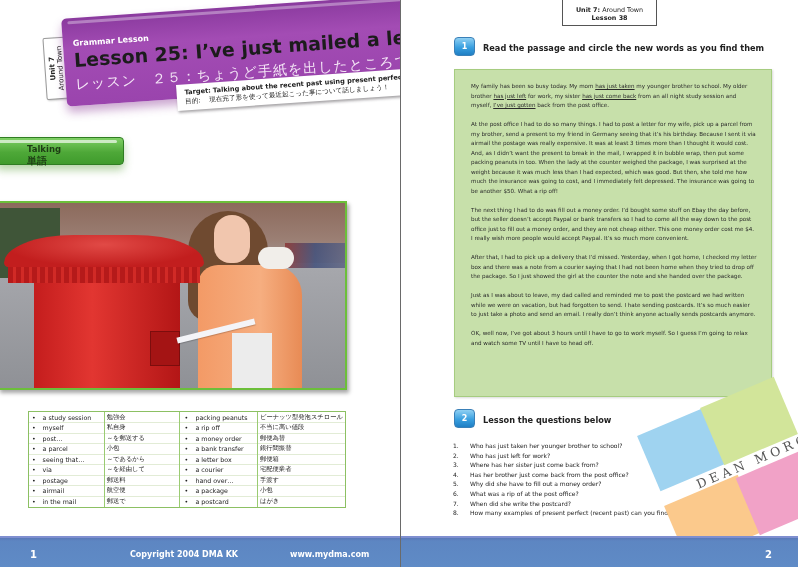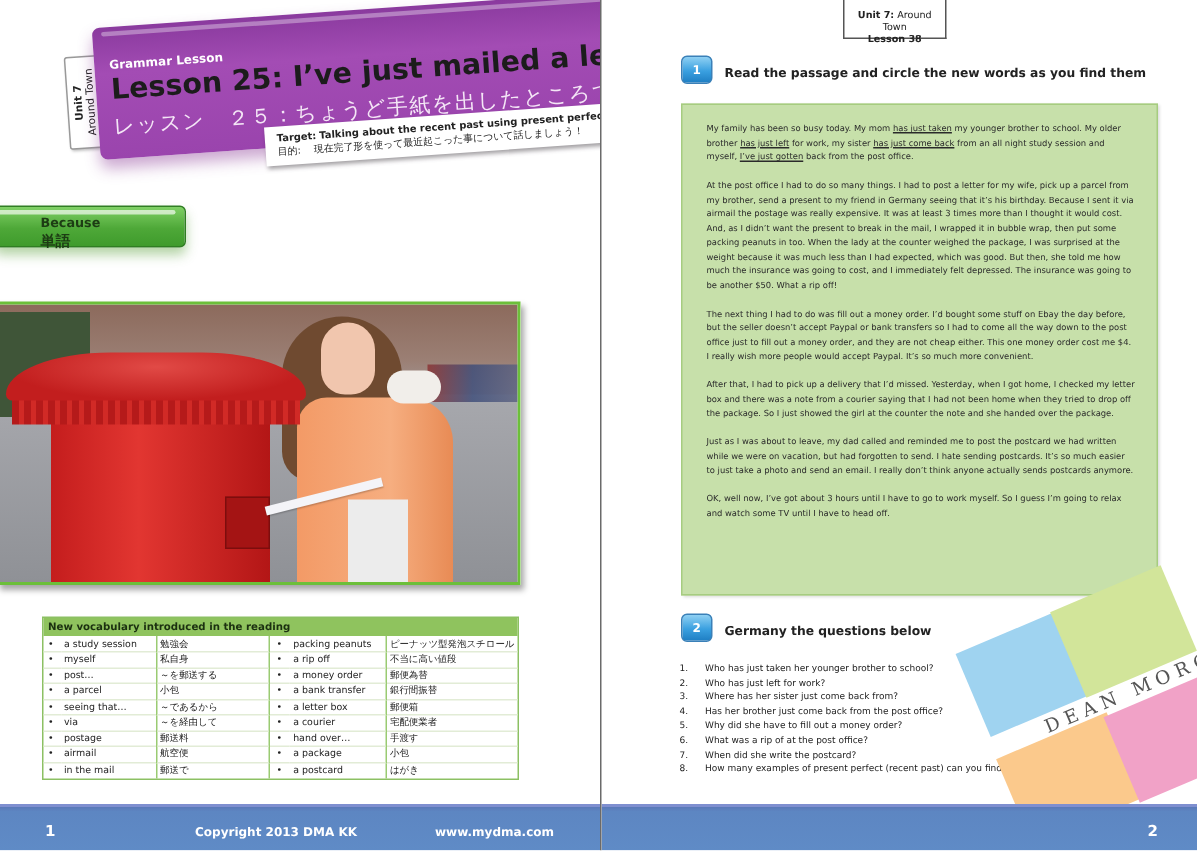--- a/index.html
+++ b/index.html
@@ -73,21 +73,21 @@
   .vocab td { height: 10.5px; padding: 0 2px; white-space: nowrap; }
   .vocab td.b { width: 12px; text-align: left; padding-left: 3px; }
   .vocab td.en { width: 65px; }
   .vocab td.jp { width: 80px; border-left: 1px solid #9acb72; }
   .vocab td.jp2 { border-left: 1px solid #9acb72; }
   .vocab td.b2 { width: 14px; border-left: 1px solid #9acb72; padding-left: 4px; }
   .vocab tr { border-top: 1px solid #e2ecd6; }
   .vocab tr:first-child { border-top: none; }
 
   
-  .unit-box { position: absolute; left: 161px; top: 0; width: 69px; height: 26px; border: 1px solid #555; border-top: none; background: #fff;
+  .unit-box { position: absolute; left: 161px; top: 0; width: 95px; height: 26px; border: 1px solid #555; border-top: none; background: #fff;
     text-align: center; font-size: 6.4px; font-weight: bold; line-height: 8px; padding-top: 6px; color: #222; }
   .unit-box span.n { font-weight: normal; }
 
   .num-badge { position: absolute; width: 21px; height: 19px; border-radius: 4px; border: 1px solid #3a80b8;
     background: linear-gradient(180deg, #8fd0f3 0%, #3aa0e0 55%, #1f7fc4 100%); color: #fff; font-size: 8px; font-weight: bold; text-align: center; line-height: 18px; }
   .sec-title { position: absolute; font-size: 8.2px; font-weight: bold; color: #222; white-space: nowrap; }
 
   .passage { position: absolute; left: 53px; top: 69px; width: 318px; height: 328px; background: #c7e0aa; border: 1px solid #a6cc80;
     box-shadow: 1px 1px 2px rgba(0,0,0,0.15); padding: 12px 14px 0 16px; font-size: 5.6px; line-height: 9.5px; color: #2a2a2a; }
   .passage p { margin-bottom: 9.5px; }
@@ -120,42 +120,41 @@
       <div class="title-jp">レッスン　２５：ちょうど手紙を出したところです</div>
     </div>
     <div class="target-box">
       <div><b>Target:</b> <b>Talking about the recent past using present perfect</b></div>
       <div><span class="lbl">目的:</span> <span>現在完了形を使って最近起こった事について話しましょう！</span></div>
     </div>
   </div>
 
   <div class="reading-tab">
     <div class="shine"></div>
-    <div class="l1">Because</div>
+    <div class="l1">Talking</div>
     <div class="l2">単語</div>
   </div>
 
   <div class="photo">
     <div class="street"></div>
     <div class="hedge"></div>
     <div class="cars"></div>
     <div class="girl-hair"></div>
     <div class="girl-coat"></div>
     <div class="girl-coat-panel"></div>
     <div class="girl-hood"></div>
     <div class="girl-face"></div>
     <div class="postbox-body"></div>
     <div class="postbox-slot"></div>
     <div class="postbox-rim"></div>
     <div class="postbox-cap"></div>
     <div class="letter"></div>
   </div>
 
   <div class="vocab">
-    <div class="head">New vocabulary introduced in the reading</div>
     <table>
       <tbody id="vocab-body">
           <tr>
             <td class="b">•</td>
             <td class="en">a study session</td>
             <td class="jp">勉強会</td>
             <td class="b2">•</td>
             <td class="en">packing peanuts</td>
             <td class="jp2">ピーナッツ型発泡スチロール</td>
           </tr>
@@ -222,21 +221,21 @@
             <td class="b2">•</td>
             <td class="en">a postcard</td>
             <td class="jp2">はがき</td>
           </tr>
         </tbody>
     </table>
   </div>
 
   <div class="footer">
     <span class="pnum" style="left:30px">1</span>
-    <span class="copy">Copyright 2013 DMA KK</span>
+    <span class="copy">Copyright 2004 DMA KK</span>
     <span class="web">www.mydma.com</span>
   </div>
 </div>
 
 <div class="spine"></div>
 
 <div class="page page-right">
 
   <div class="unit-box">
     <div><span>Unit 7:</span><span class="n"> Around Town</span></div>
@@ -249,21 +248,21 @@
   <div class="passage">
     <p><span>My family has been so busy today. My mom </span><u>has just taken</u><span> my younger brother to school. My older brother </span><u>has just left</u><span> for work, my sister </span><u>has just come back</u><span> from an all night study session and myself, </span><u>I’ve just gotten</u><span> back from the post office.</span></p>
     <p>At the post office I had to do so many things. I had to post a letter for my wife, pick up a parcel from my brother, send a present to my friend in Germany seeing that it’s his birthday. Because I sent it via airmail the postage was really expensive. It was at least 3 times more than I thought it would cost. And, as I didn’t want the present to break in the mail, I wrapped it in bubble wrap, then put some packing peanuts in too. When the lady at the counter weighed the package, I was surprised at the weight because it was much less than I had expected, which was good. But then, she told me how much the insurance was going to cost, and I immediately felt depressed. The insurance was going to be another $50. What a rip off!</p>
     <p>The next thing I had to do was fill out a money order. I’d bought some stuff on Ebay the day before, but the seller doesn’t accept Paypal or bank transfers so I had to come all the way down to the post office just to fill out a money order, and they are not cheap either. This one money order cost me $4. I really wish more people would accept Paypal. It’s so much more convenient.</p>
     <p>After that, I had to pick up a delivery that I’d missed. Yesterday, when I got home, I checked my letter box and there was a note from a courier saying that I had not been home when they tried to drop off the package. So I just showed the girl at the counter the note and she handed over the package.</p>
     <p>Just as I was about to leave, my dad called and reminded me to post the postcard we had written while we were on vacation, but had forgotten to send. I hate sending postcards. It’s so much easier to just take a photo and send an email. I really don’t think anyone actually sends postcards anymore.</p>
     <p>OK, well now, I’ve got about 3 hours until I have to go to work myself. So I guess I’m going to relax and watch some TV until I have to head off.</p>
   </div>
 
   <div class="num-badge" style="left:53px; top:409px">2</div>
-  <div class="sec-title" style="left:82px; top:415px">Germany the questions below</div>
+  <div class="sec-title" style="left:82px; top:415px">Lesson the questions below</div>
 
   <ul class="questions" id="questions">
       <li>
         <span class="qn">1.</span>
         <span>Who has just taken her younger brother to school?</span>
       </li>
       <li>
         <span class="qn">2.</span>
         <span>Who has just left for work?</span>
       </li>

